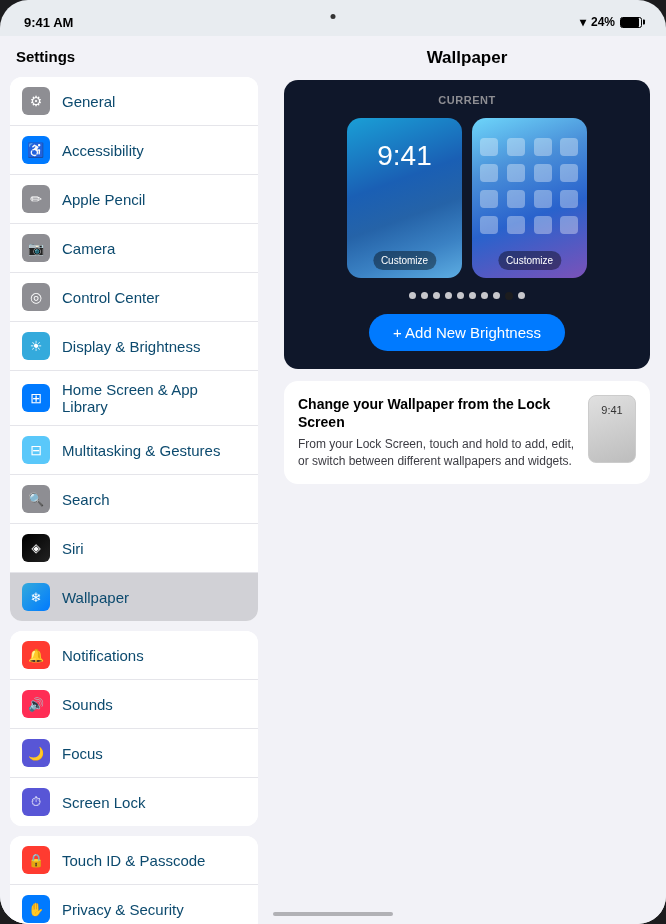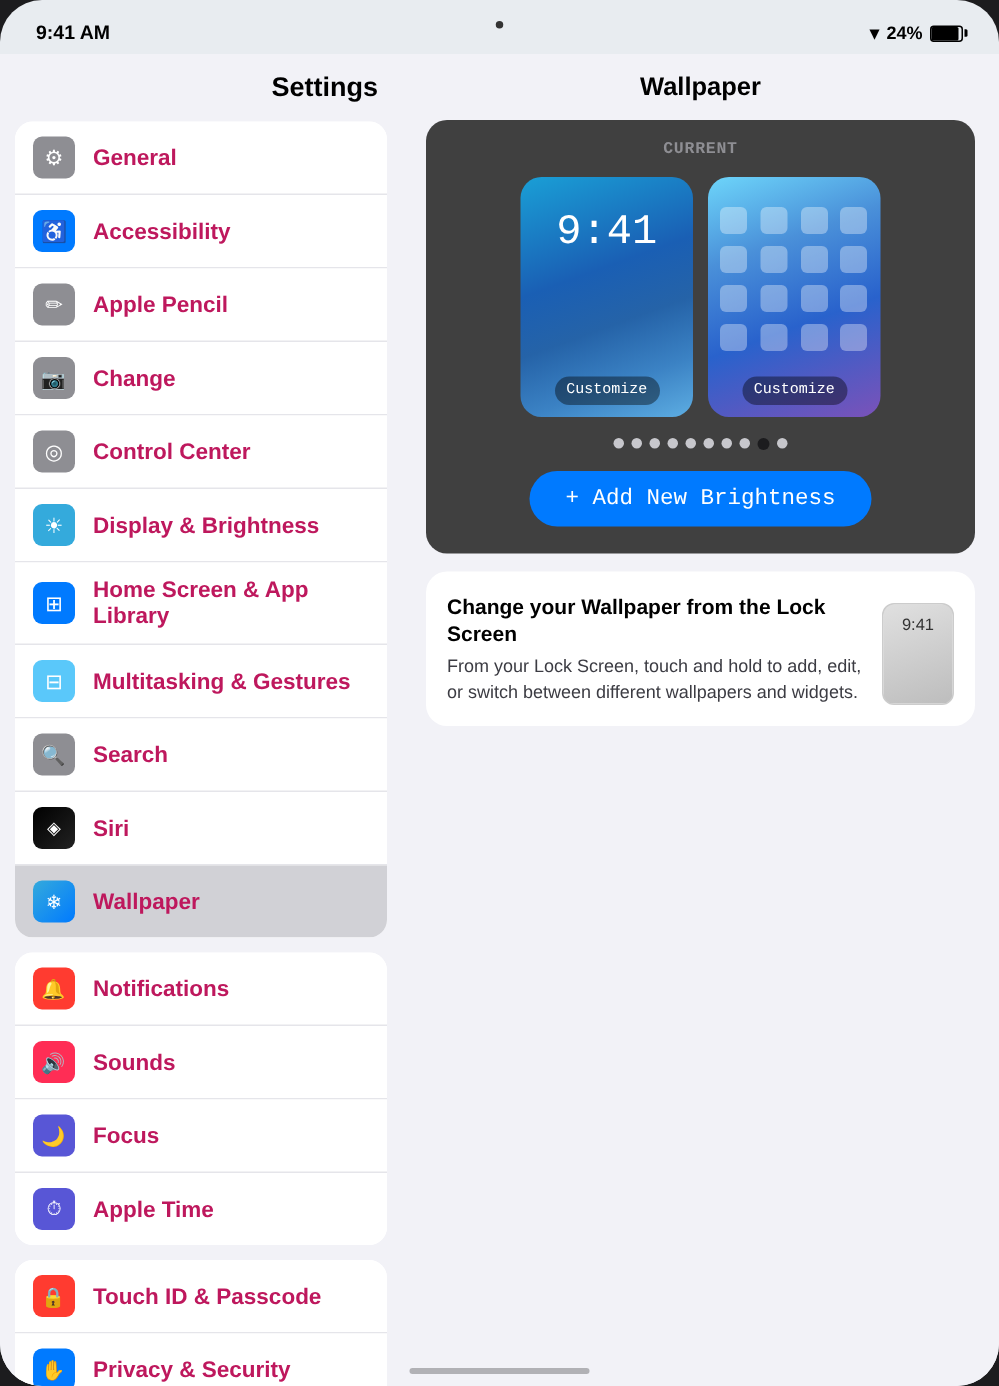--- a/index.html
+++ b/index.html
@@ -85,24 +85,24 @@
     .sidebar {
       width: 268px;
       background: #f2f2f7;
       height: 100%;
       overflow-y: auto;
       flex-shrink: 0;
       padding-top: 8px;
     }
     .sidebar::-webkit-scrollbar { display: none; }
     .sidebar-title {
-      font-size: 18px;
+      font-size: 15px;
       font-weight: 700;
       color: #000;
-      text-align: right;
+      text-align: left;
       padding: 4px 16px 12px;
     }
     .sidebar-group {
       background: #fff;
       border-radius: 12px;
       margin: 0 10px 10px 10px;
       overflow: hidden;
     }
     .sidebar-item {
       display: flex;
@@ -116,23 +116,22 @@
       position: relative;
     }
     .sidebar-item:last-child {
       border-bottom: none;
     }
     .sidebar-item.active {
       background: #d1d1d6;
     }
     .sidebar-item-label {
       font-size: 15px;
-      color: #be185d;
+      color: #0c4a6e;
       flex: 1;
-      font-weight: bold;
     }
     .icon-wrap {
       width: 28px;
       height: 28px;
       border-radius: 6px;
       display: flex;
       align-items: center;
       justify-content: center;
       font-size: 16px;
       flex-shrink: 0;
@@ -153,25 +152,24 @@
     .content-area::-webkit-scrollbar { display: none; }
     .content-title {
       font-size: 17px;
       font-weight: 700;
       color: #000;
       text-align: center;
       padding: 4px 0 12px;
     }
     
     .wallpaper-card {
-      background: #404040;
+      background: #0f172a;
       border-radius: 14px;
       padding: 14px 14px 18px;
       margin-bottom: 12px;
-      font-family: Liberation Mono, monospace;
     }
     .current-label {
       font-size: 11px;
       font-weight: 600;
       color: #8e8e93;
       text-align: center;
       letter-spacing: 0.5px;
       margin-bottom: 12px;
     }
     .wallpaper-previews {
@@ -265,21 +263,21 @@
       width: fit-content;
       margin: 0 auto;
       cursor: pointer;
     }
     
     .tip-card {
       background: #fff;
       border-radius: 14px;
       padding: 14px;
       display: flex;
-      align-items: flex-end;
+      align-items: flex-start;
       gap: 0;
     }
     .tip-text { flex: 1; }
     .tip-title {
       font-size: 14px;
       font-weight: 600;
       color: #000;
       margin-bottom: 5px;
       line-height: 1.3;
     }
@@ -377,21 +375,21 @@
           <div class="sidebar-item">
             <div class="icon-wrap ic-pencil">
               <span style="color:#fff;font-size:14px;">✏</span>
             </div>
             <span class="sidebar-item-label">Apple Pencil</span>
           </div>
           <div class="sidebar-item">
             <div class="icon-wrap ic-camera">
               <span style="color:#fff;font-size:13px;">📷</span>
             </div>
-            <span class="sidebar-item-label">Change</span>
+            <span class="sidebar-item-label">Camera</span>
           </div>
           <div class="sidebar-item">
             <div class="icon-wrap ic-control" style="background:#8e8e93;">
               <span style="color:#fff;font-size:14px;">◎</span>
             </div>
             <span class="sidebar-item-label">Control Center</span>
           </div>
           <div class="sidebar-item">
             <div class="icon-wrap" style="background:#34aadc;">
               <span style="color:#fff;font-size:14px;">☀</span>
@@ -446,21 +444,21 @@
           <div class="sidebar-item">
             <div class="icon-wrap" style="background:#5856d6;">
               <span style="color:#fff;font-size:13px;">🌙</span>
             </div>
             <span class="sidebar-item-label">Focus</span>
           </div>
           <div class="sidebar-item">
             <div class="icon-wrap" style="background:#5856d6;">
               <span style="color:#fff;font-size:13px;">⏱</span>
             </div>
-            <span class="sidebar-item-label">Apple Time</span>
+            <span class="sidebar-item-label">Screen Lock</span>
           </div>
         </div>
 
         <div class="sidebar-group">
           <div class="sidebar-item">
             <div class="icon-wrap" style="background:#ff3b30;">
               <span style="color:#fff;font-size:13px;">🔒</span>
             </div>
             <span class="sidebar-item-label">Touch ID &amp; Passcode</span>
           </div>

